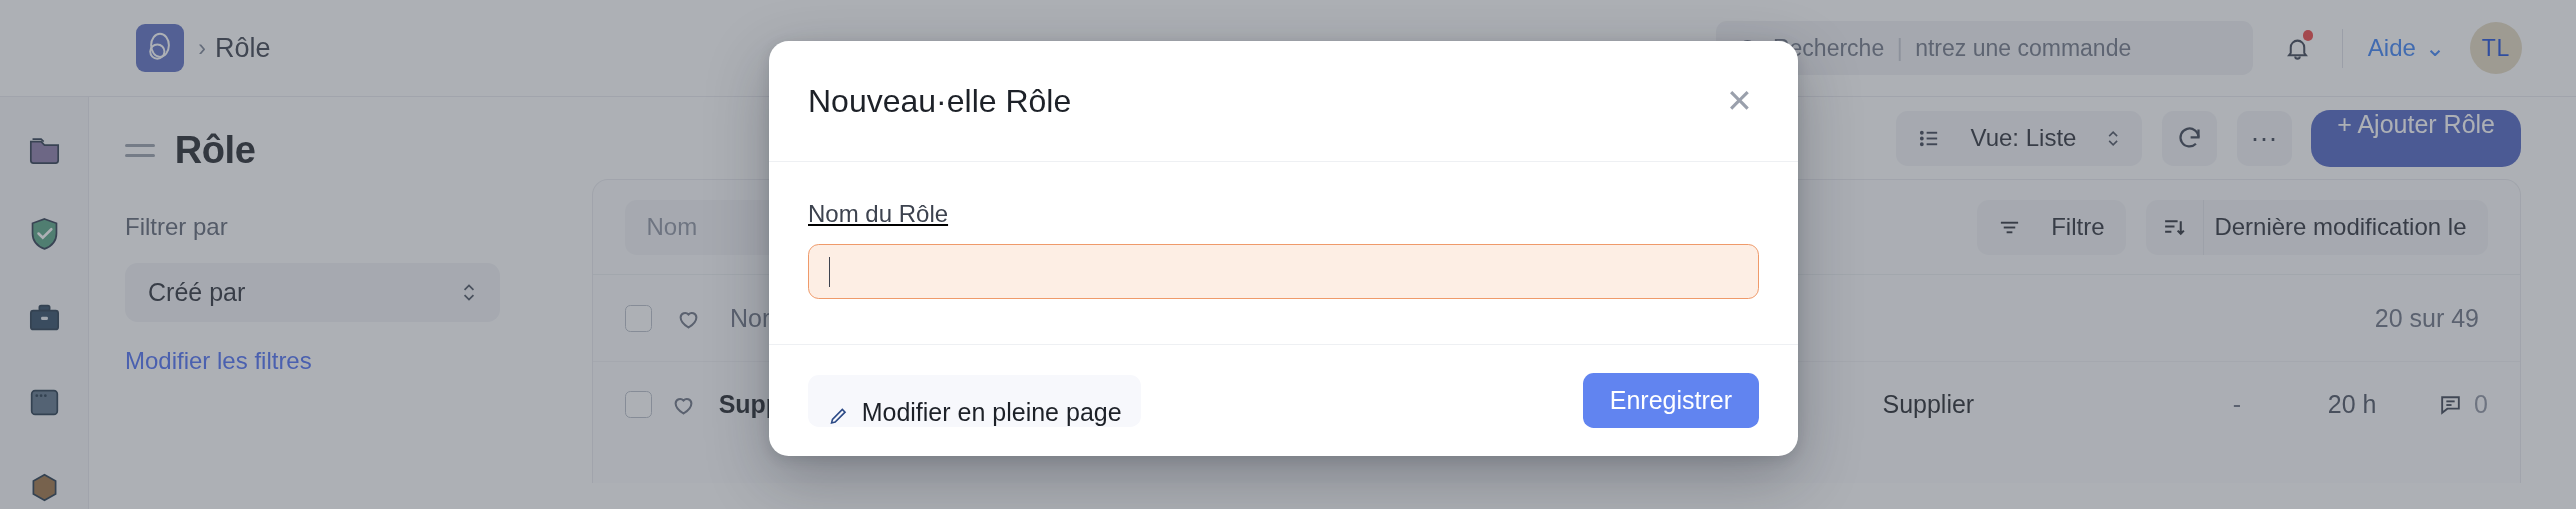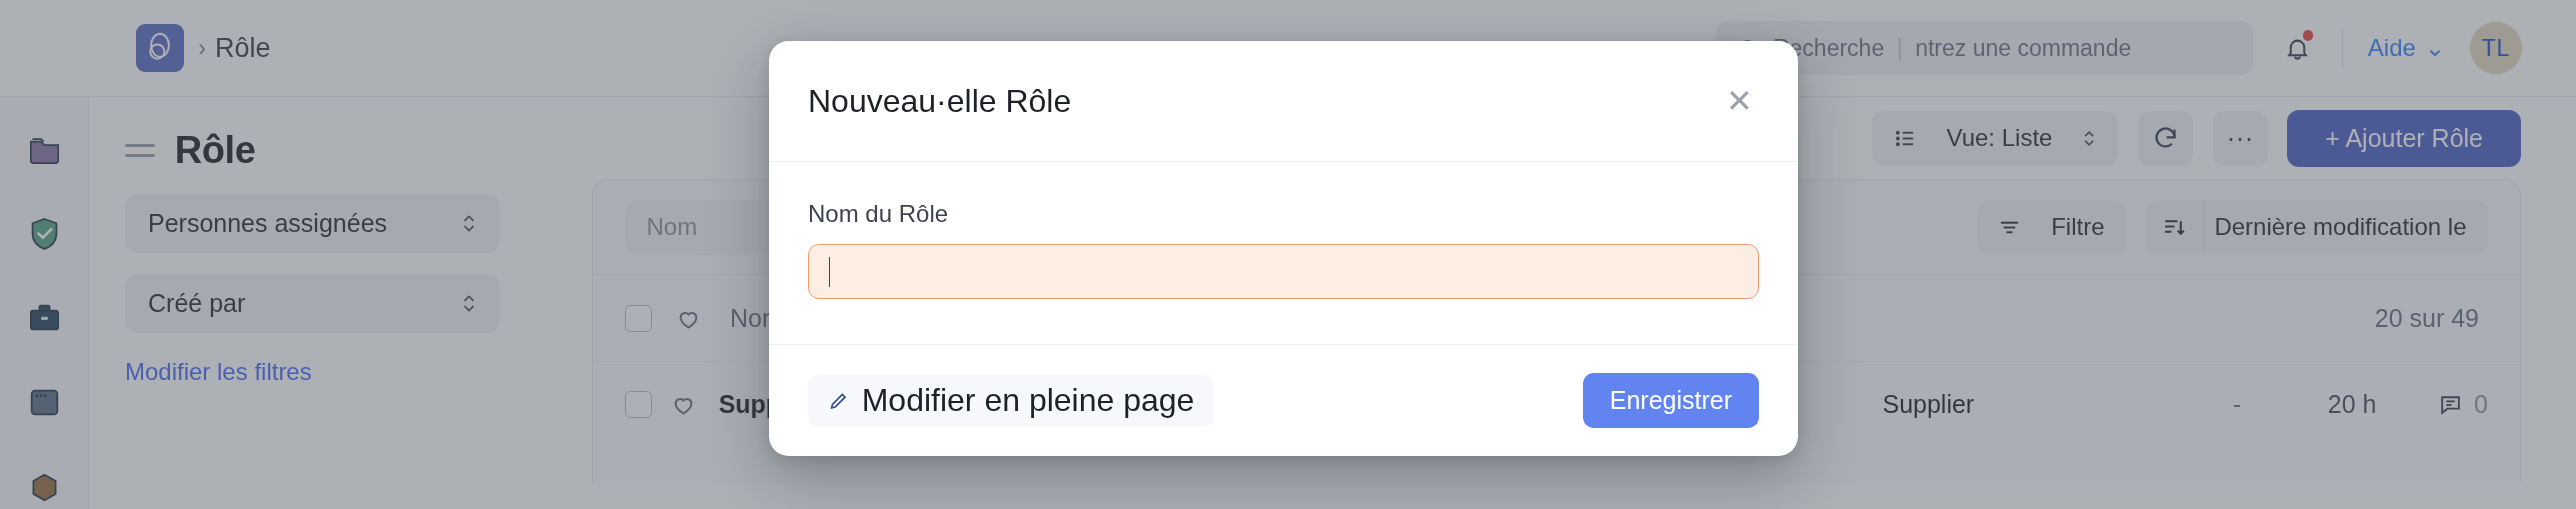--- a/index.html
+++ b/index.html
@@ -188,23 +188,23 @@
     width: 55px; height: 55px;
     background: #f2f3f6;
     border-radius: 11.6px;
     display: flex; align-items: center; justify-content: center;
     color: #3a4150;
   }
   .primary-btn {
     height: 57px;
     background: #4e63c4;
     color: #ffffff;
-    border-radius: 12px;
-    display: flex; align-items: center;
-    padding: 0 38px;
+    border-radius: 19px;
+    display: flex; align-items: flex-start;
+    padding: 0 26px;
     font-size: 25px;
     gap: 9px;
   }
 
   .table-card {
     margin: 0 55px;
     height: 304px;
     background: #fcfcfd;
     border: 0.9px solid #e9eaee;
     border-radius: 16px 16px 0 0;
@@ -318,20 +318,21 @@
     width: 39px; height: 39px;
     display: flex; align-items: center; justify-content: center;
     color: #9aa0ac;
     font-size: 32px;
     line-height: 1;
   }
   .modal-body {
     flex: 1;
     padding: 38px 39px 0 39px;
     border-bottom: 0.9px solid #eef0f3;
+    text-decoration: underline;
   }
   .field-label {
     font-size: 24px;
     color: #3d434f;
   }
   .field-input {
     margin-top: 16px;
     height: 55px;
     border: 1.8px solid #ef9a6a;
     background: #fdeee4;
@@ -349,23 +350,23 @@
   .modal-footer {
     height: 111px;
     display: flex;
     align-items: center;
     padding: 0 39px;
   }
   .ghost-btn {
     height: 52px;
     background: #f7f8fc;
     border-radius: 10.7px;
-    display: flex; align-items: center; gap: 12.5px;
+    display: flex; align-items: flex-end; gap: 12.5px;
     padding: 0 19.7px;
-    font-size: 32px;
+    font-size: 25px;
     color: #1d2128;
   }
   .save-btn {
     margin-left: auto;
     height: 55px;
     background: #6184f0;
     color: #ffffff;
     border-radius: 10.7px;
     display: flex; align-items: center;
     padding: 0 27px;
@@ -463,30 +464,22 @@
 
   <div class="leftpanel">
     <div class="page-title-row">
       <div class="hamb">
           <span></span>
           <span></span>
         </div>
       <div class="page-title">Rôle</div>
     </div>
 
-
-    <div class="filter-select">
-      <span>Personnes assignées</span>
-      <span class="stepper">
-        <svg width="16" height="27" viewBox="0 0 18 30" fill="none" stroke="#4a5160" stroke-width="2">
-          <path d="M4 12l5-5 5 5"></path>
-            <path d="M4 18l5 5 5-5"></path>
-        </svg>
-      </span>
-    </div>
+    <div class="filter-label">Filtrer par</div>
+
 
     <div class="filter-select">
       <span>Créé par</span>
       <span class="stepper">
         <svg width="16" height="27" viewBox="0 0 18 30" fill="none" stroke="#4a5160" stroke-width="2">
           <path d="M4 12l5-5 5 5"></path>
             <path d="M4 18l5 5 5-5"></path>
         </svg>
       </span>
     </div>

